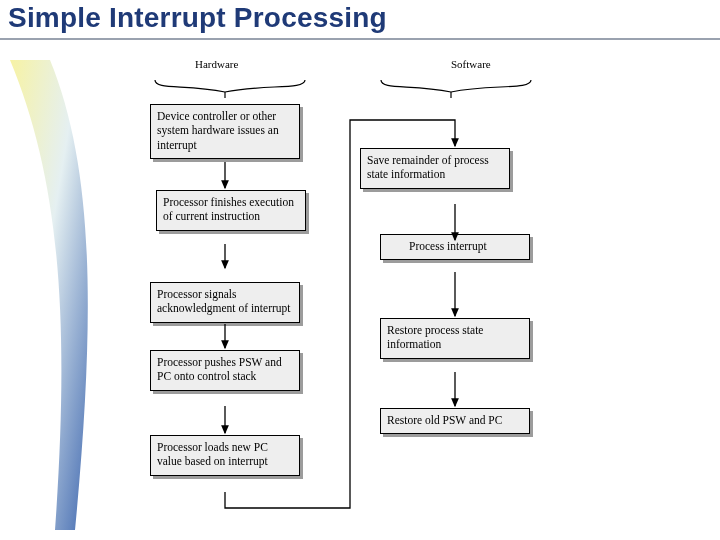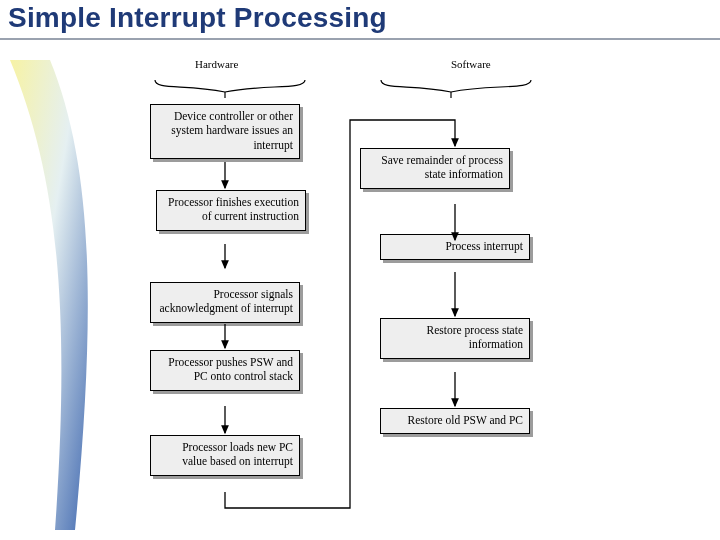--- a/index.html
+++ b/index.html
@@ -46,21 +46,20 @@
   .box {
     position: absolute;
     width: 150px;
     background: #eee;
     border: 1px solid #000;
     padding: 4px 6px 6px 6px;
     font-size: 11.5px;
     line-height: 1.25;
     color: #000;
     box-shadow: 3px 3px 0 #9c9c9c;
-    text-align: right;
   }
 
 </style>
 </head>
 <body>
 
 <div class="title">Simple Interrupt Processing</div>
 <div class="title-underline"></div>
 
 <svg class="swoosh" viewBox="0 0 130 480">

